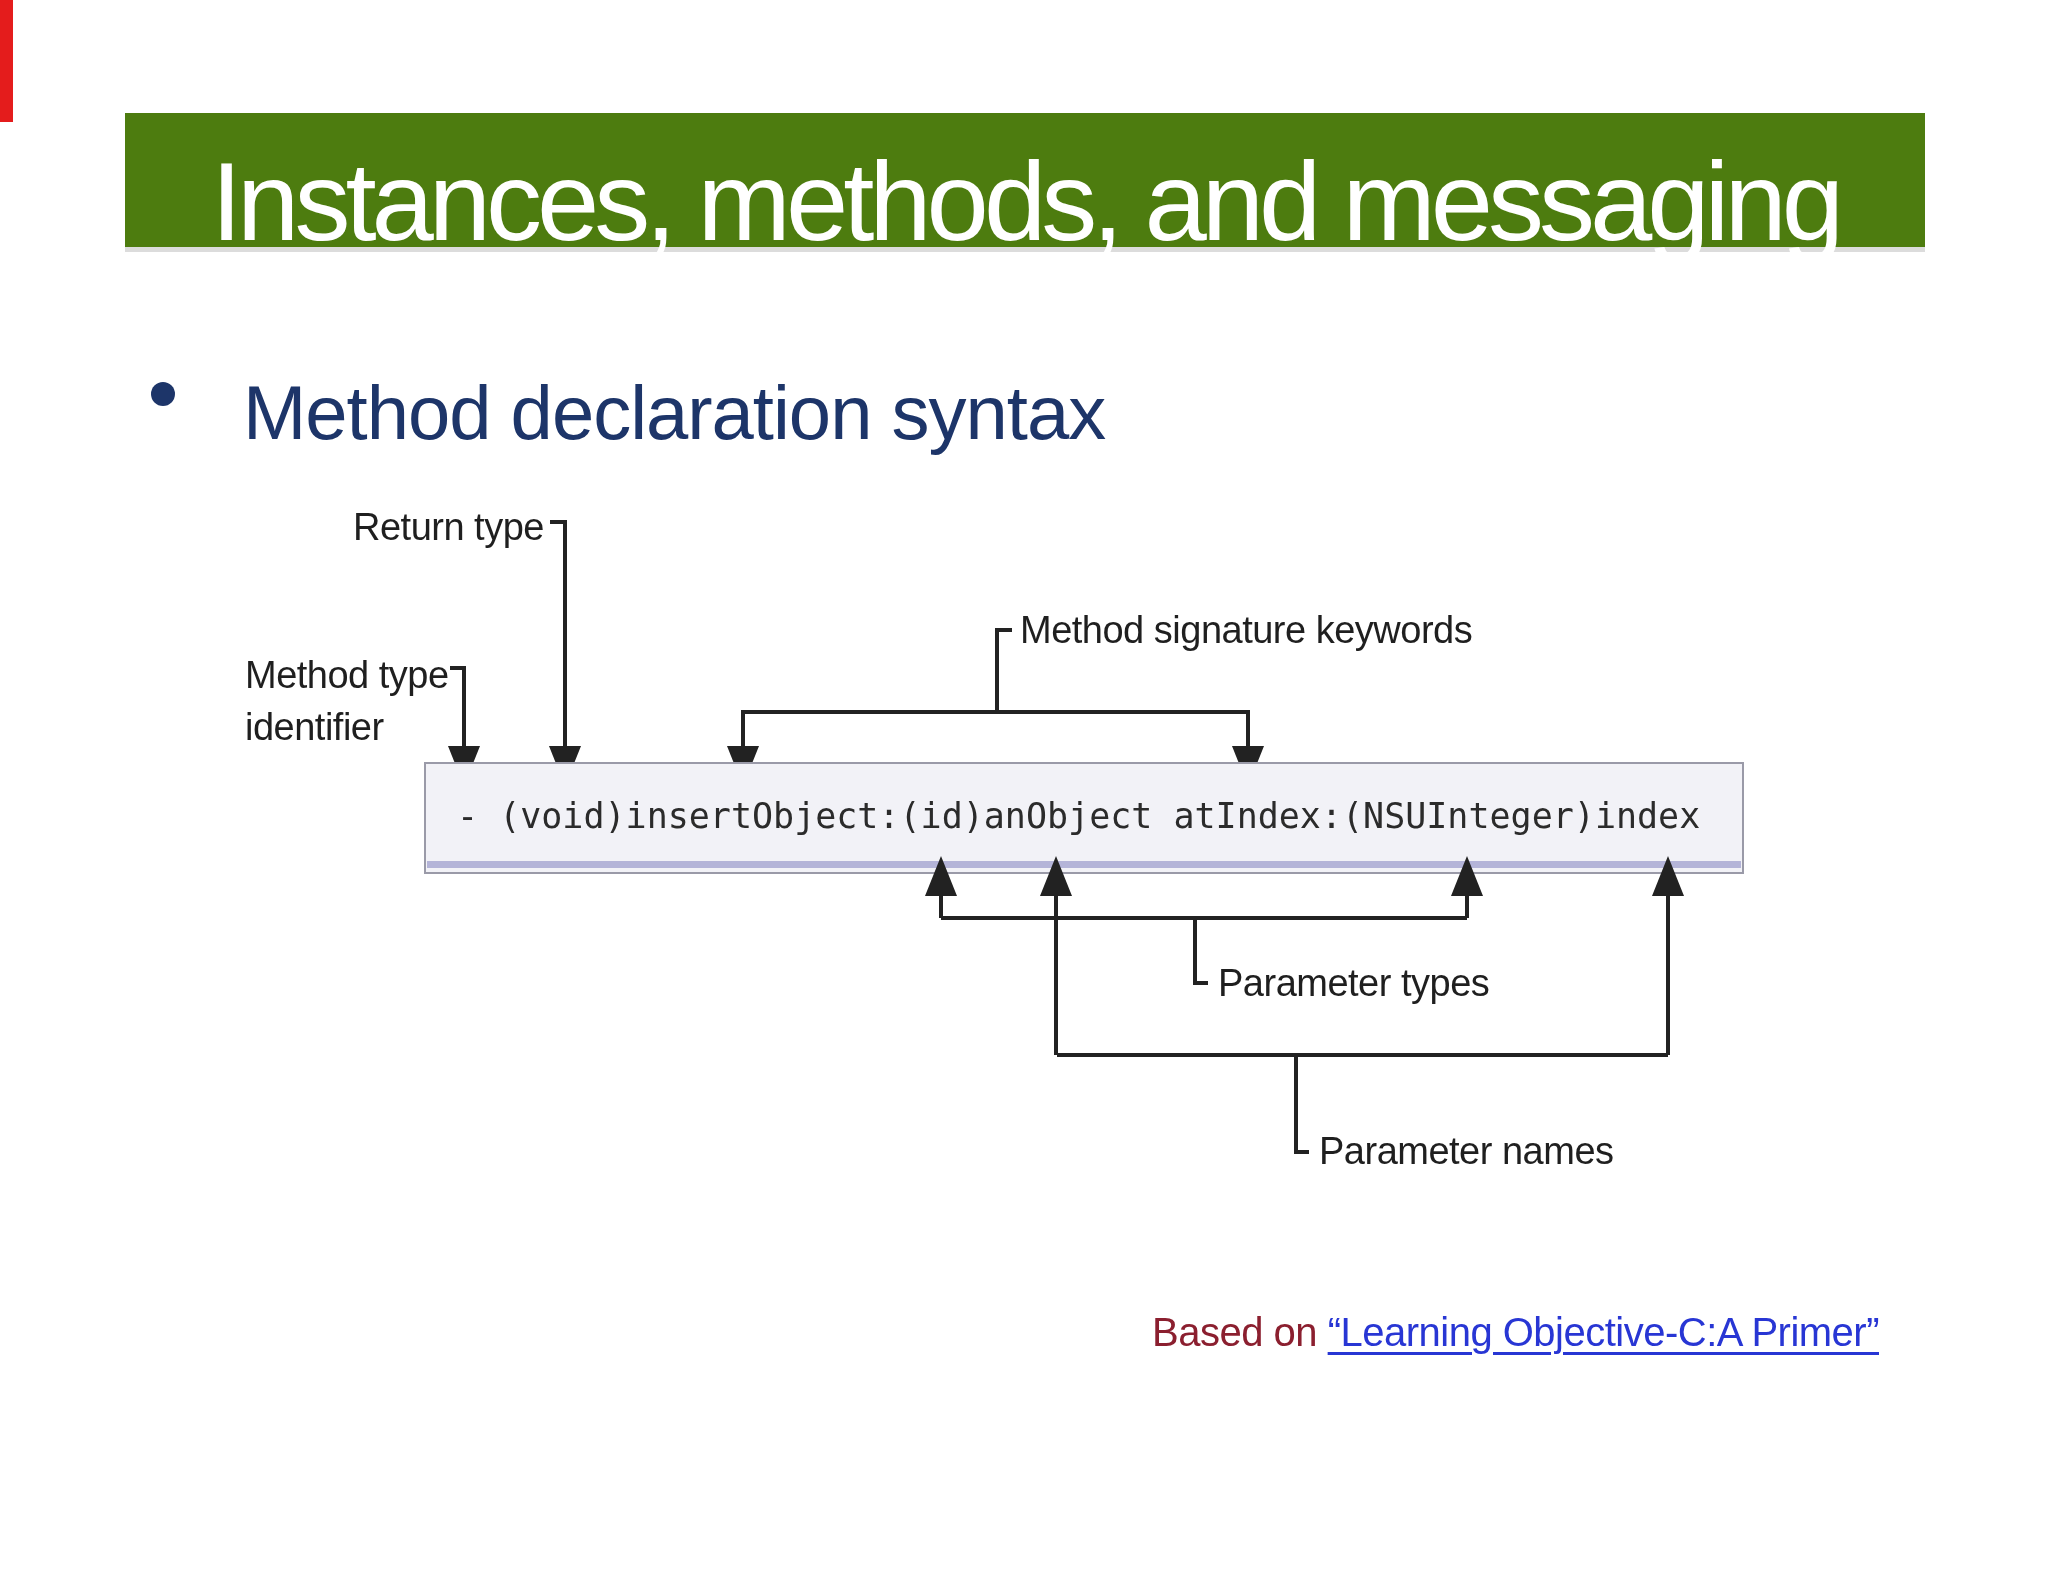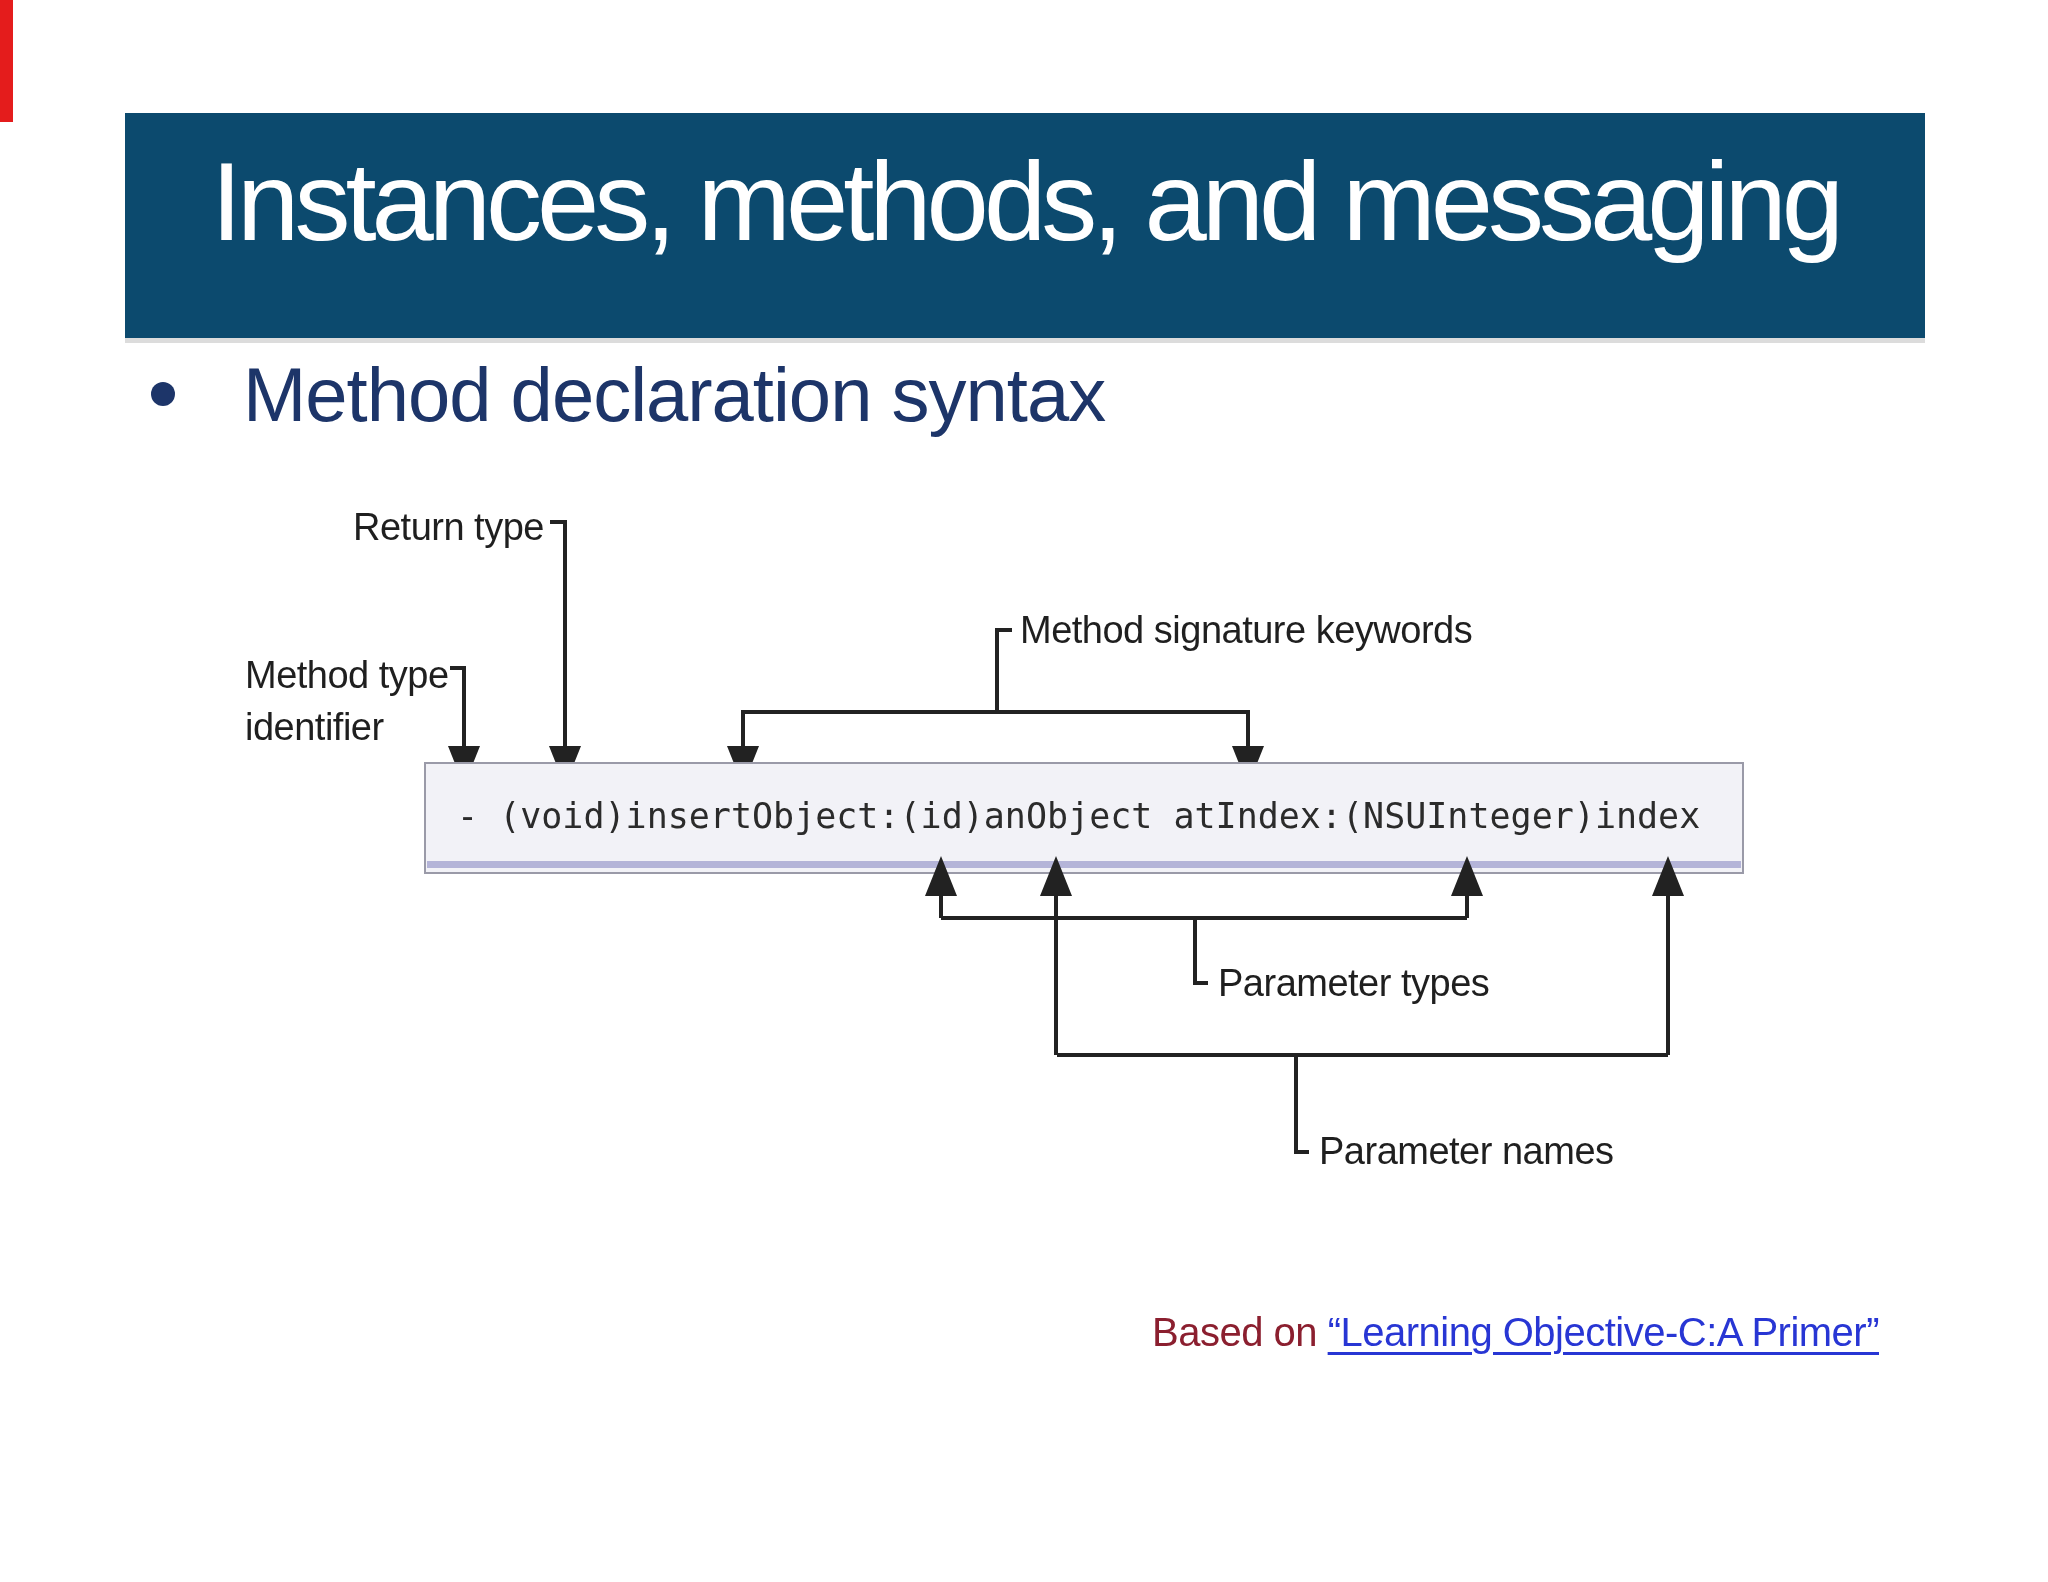--- a/index.html
+++ b/index.html
@@ -8,38 +8,38 @@
     width:2048px;height:1582px;
     background:#ffffff;
     overflow:hidden;
     font-family:"Liberation Sans", sans-serif;
   }
   .red-mark{
     position:absolute;left:0;top:0;width:13px;height:122px;
     background:#e41c1c;
   }
   .title-bar{
-    position:absolute;left:125px;top:113px;width:1800px;height:225px;
-    background:#0c4a6e;
+    position:absolute;left:125px;top:113px;width:1800px;height:134px;
+    background:#4d7c0f;
     box-shadow:0 5px 0 #dcdcdc;
   }
   .title-bar h1{
     margin:0;height:177px;line-height:177px;
     text-align:center;
     color:#ffffff;
     font-size:112px;font-weight:300;letter-spacing:-5px;
     white-space:nowrap;
   }
   .bullet-row{position:absolute;left:0;top:340px;width:2048px;height:110px;}
   .bullet-dot{
     position:absolute;left:151px;top:42px;width:24px;height:24px;
     border-radius:50%;background:#1d3569;
   }
   .bullet-text{
-    position:absolute;left:243px;top:0;
+    position:absolute;left:243px;top:18px;
     color:#1d3569;font-size:76px;font-weight:300;letter-spacing:-1px;
     line-height:110px;white-space:nowrap;
   }
   svg.diagram{position:absolute;left:0;top:470px;}
   .dline{stroke:#222222;stroke-width:4;fill:none;}
   .dhead{fill:#222222;stroke:none;}
   .dlabel{
     font-family:"Liberation Sans", sans-serif;
     font-size:38px;fill:#1f1f1f;letter-spacing:-0.5px;
   }

